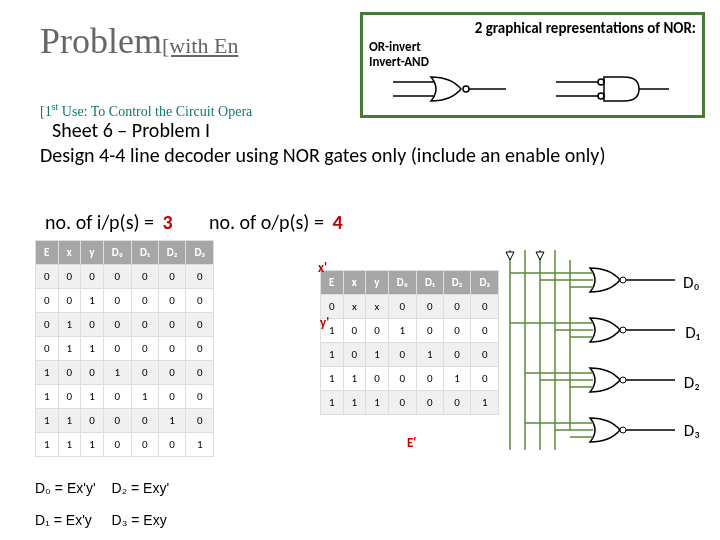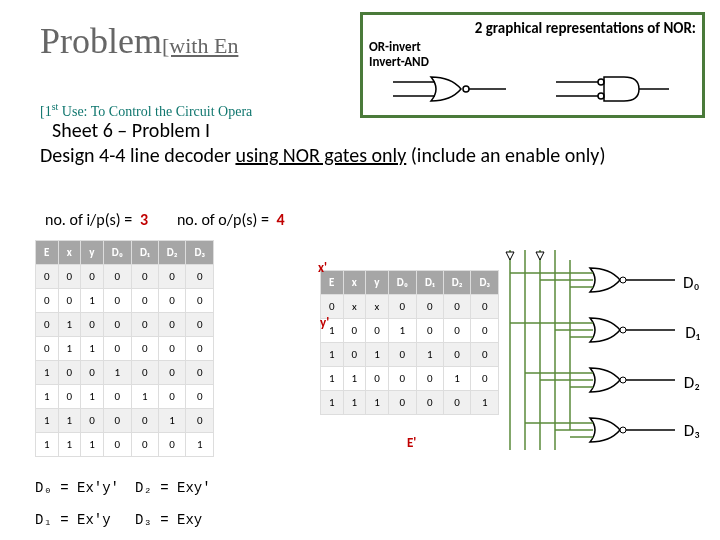--- a/index.html
+++ b/index.html
@@ -80,28 +80,28 @@
   .design-line {
     position: absolute;
     top: 144px;
     left: 40px;
     right: 30px;
     font-family: Calibri, Arial, sans-serif;
     font-size: 20px;
     color: #000;
     line-height: 1.15;
   }
-  .underline { text-decoration: underline; }
+  .underline { }
 
   .io-line {
     position: absolute;
     top: 210px;
     left: 45px;
     font-family: Calibri, Arial, sans-serif;
-    font-size: 16px;
+    font-size: 20px;
   }
   .io-num { color: #c00000; font-weight: bold; margin-left: 4px; }
 
   .tt {
     position: absolute;
     border-collapse: collapse;
     font-family: Calibri, Arial, sans-serif;
     font-size: 11px;
   }
   .tt th, .tt td {
@@ -116,21 +116,21 @@
   }
   .tt tr:nth-child(even) td { background: #f0f0f0; }
   .tt tr:nth-child(odd) td { background: #fff; }
   .tt1 { top: 240px; left: 35px; }
   .tt2 { top: 270px; left: 320px; }
 
   .eqs {
     position: absolute;
     top: 480px;
     left: 35px;
-    font-family: Liberation Mono, monospace;
+    font-family: Liberation Sans, sans-serif;
     font-size: 14px;
     display: grid;
     grid-template-columns: auto auto;
     column-gap: 40px;
     row-gap: 10px;
     gap: 16px;
   }
 
   .sig-label {
     position: absolute;

